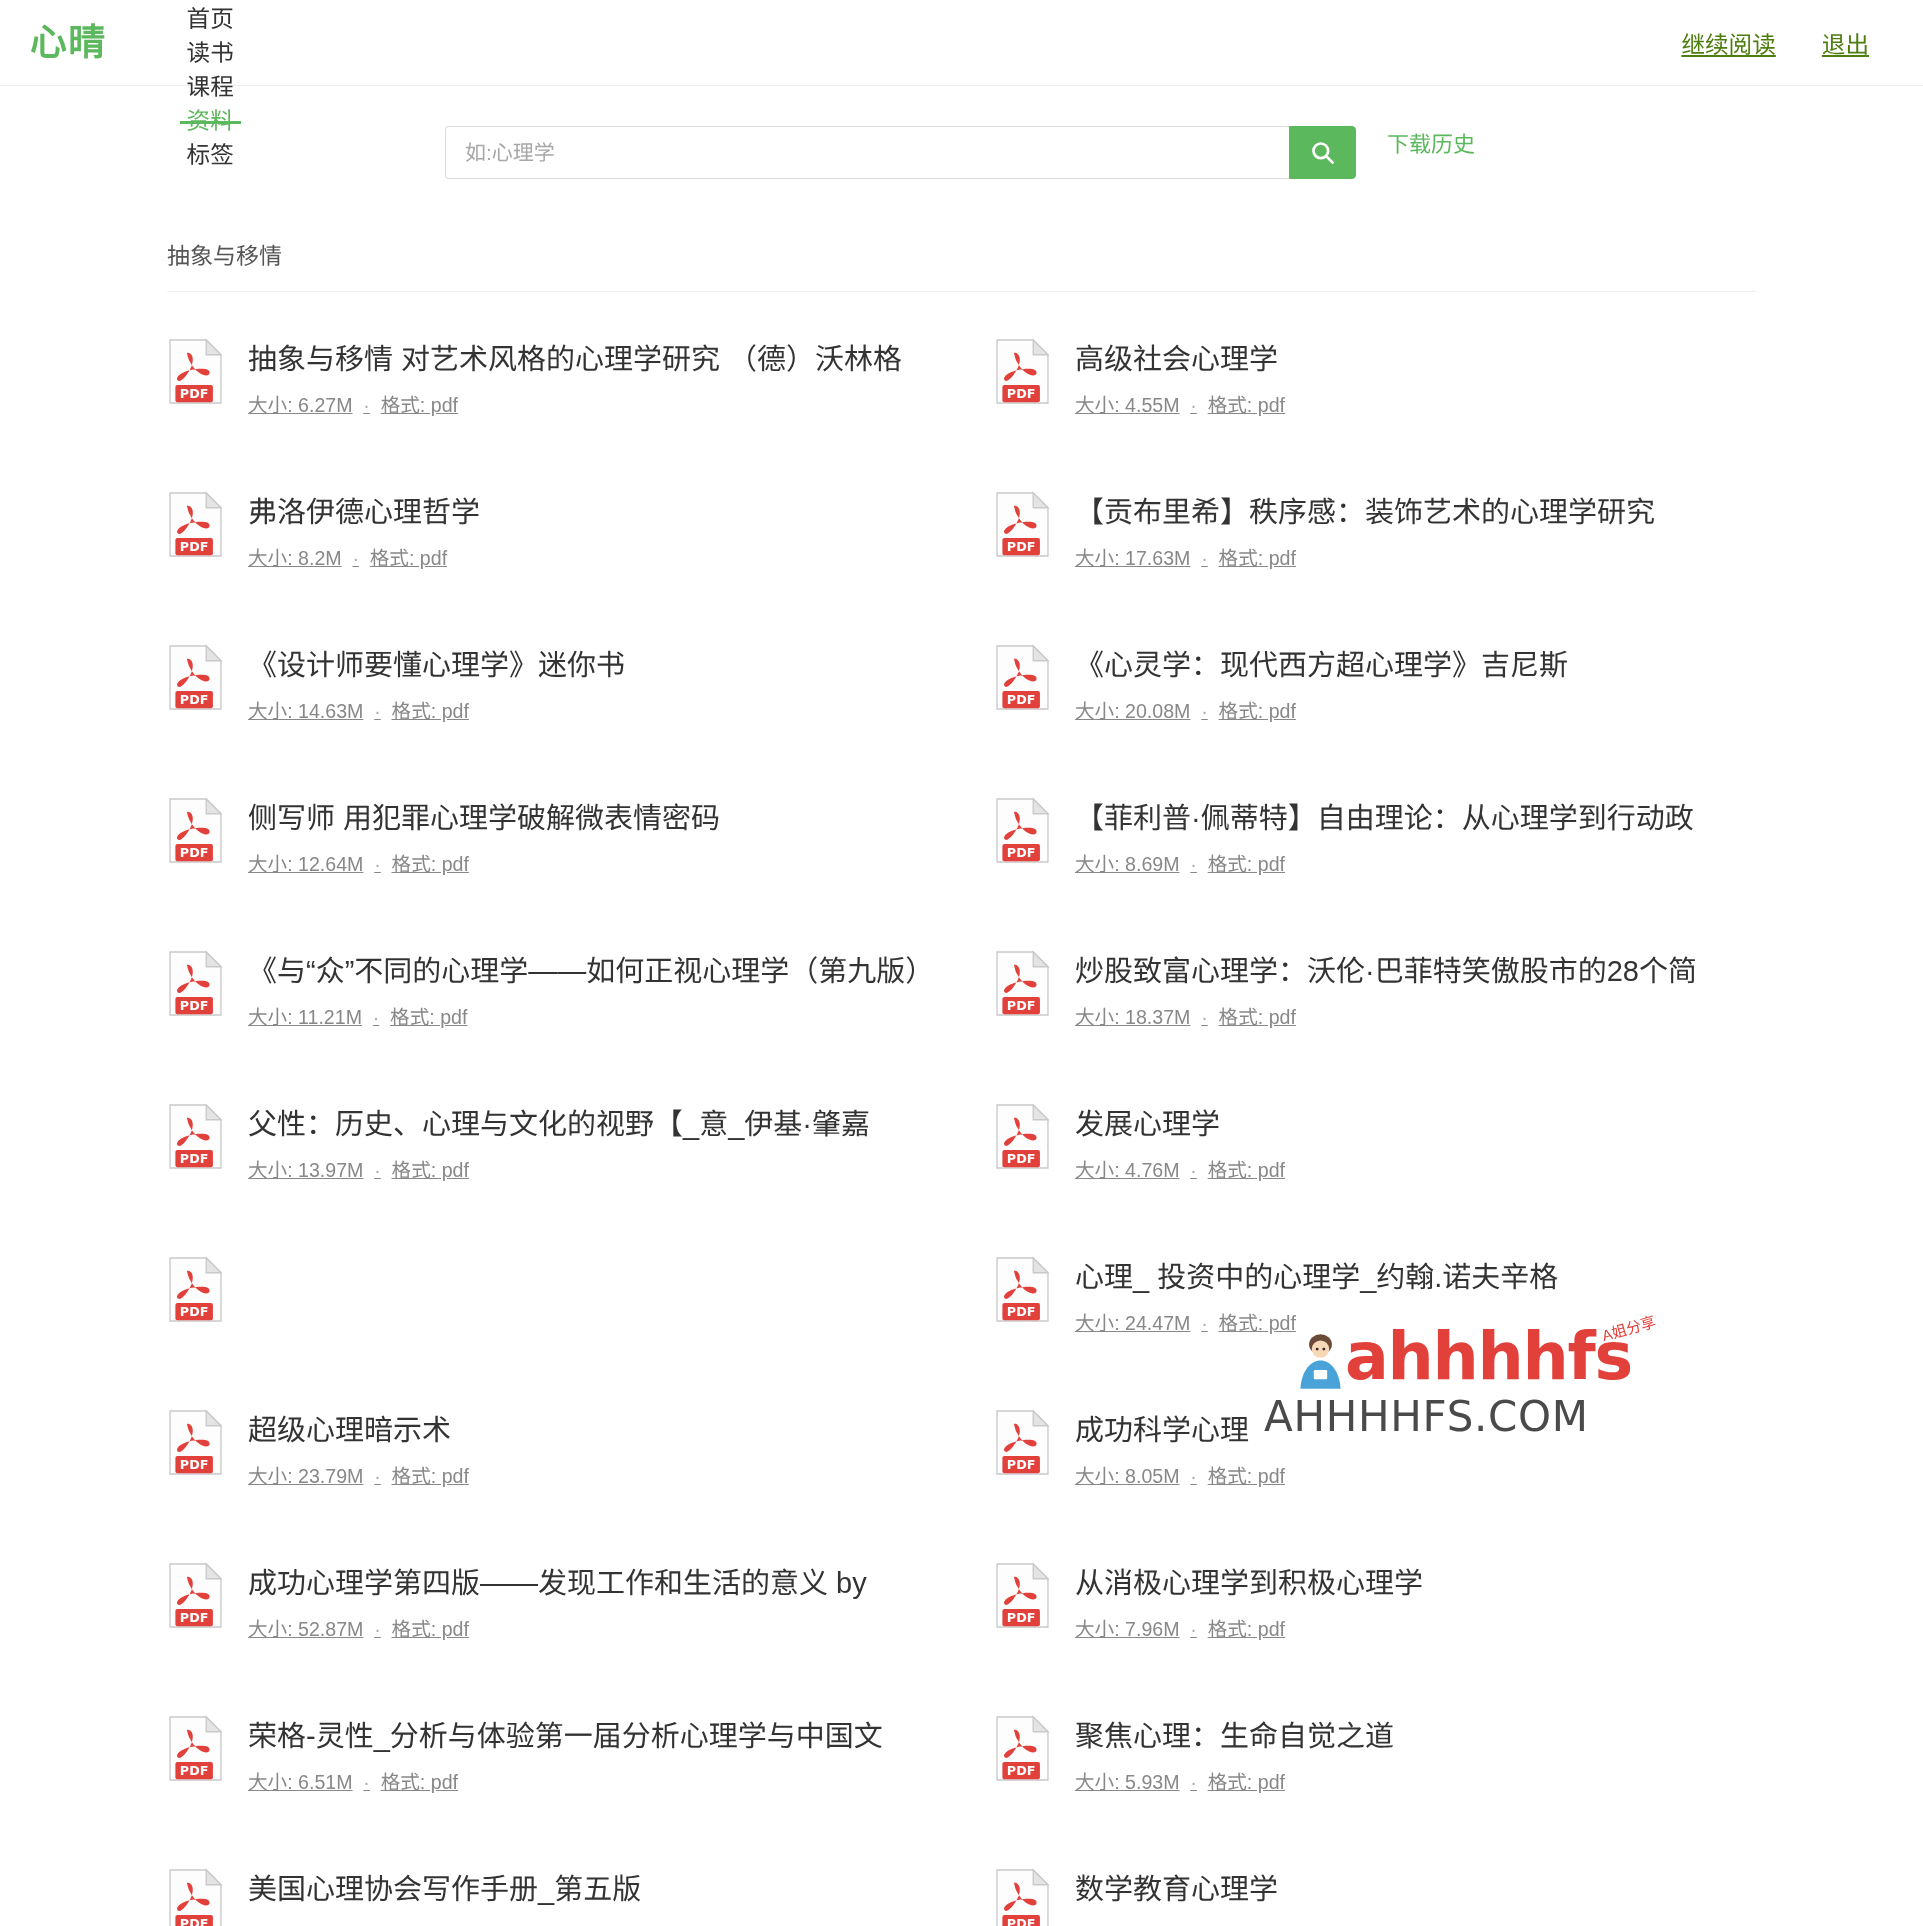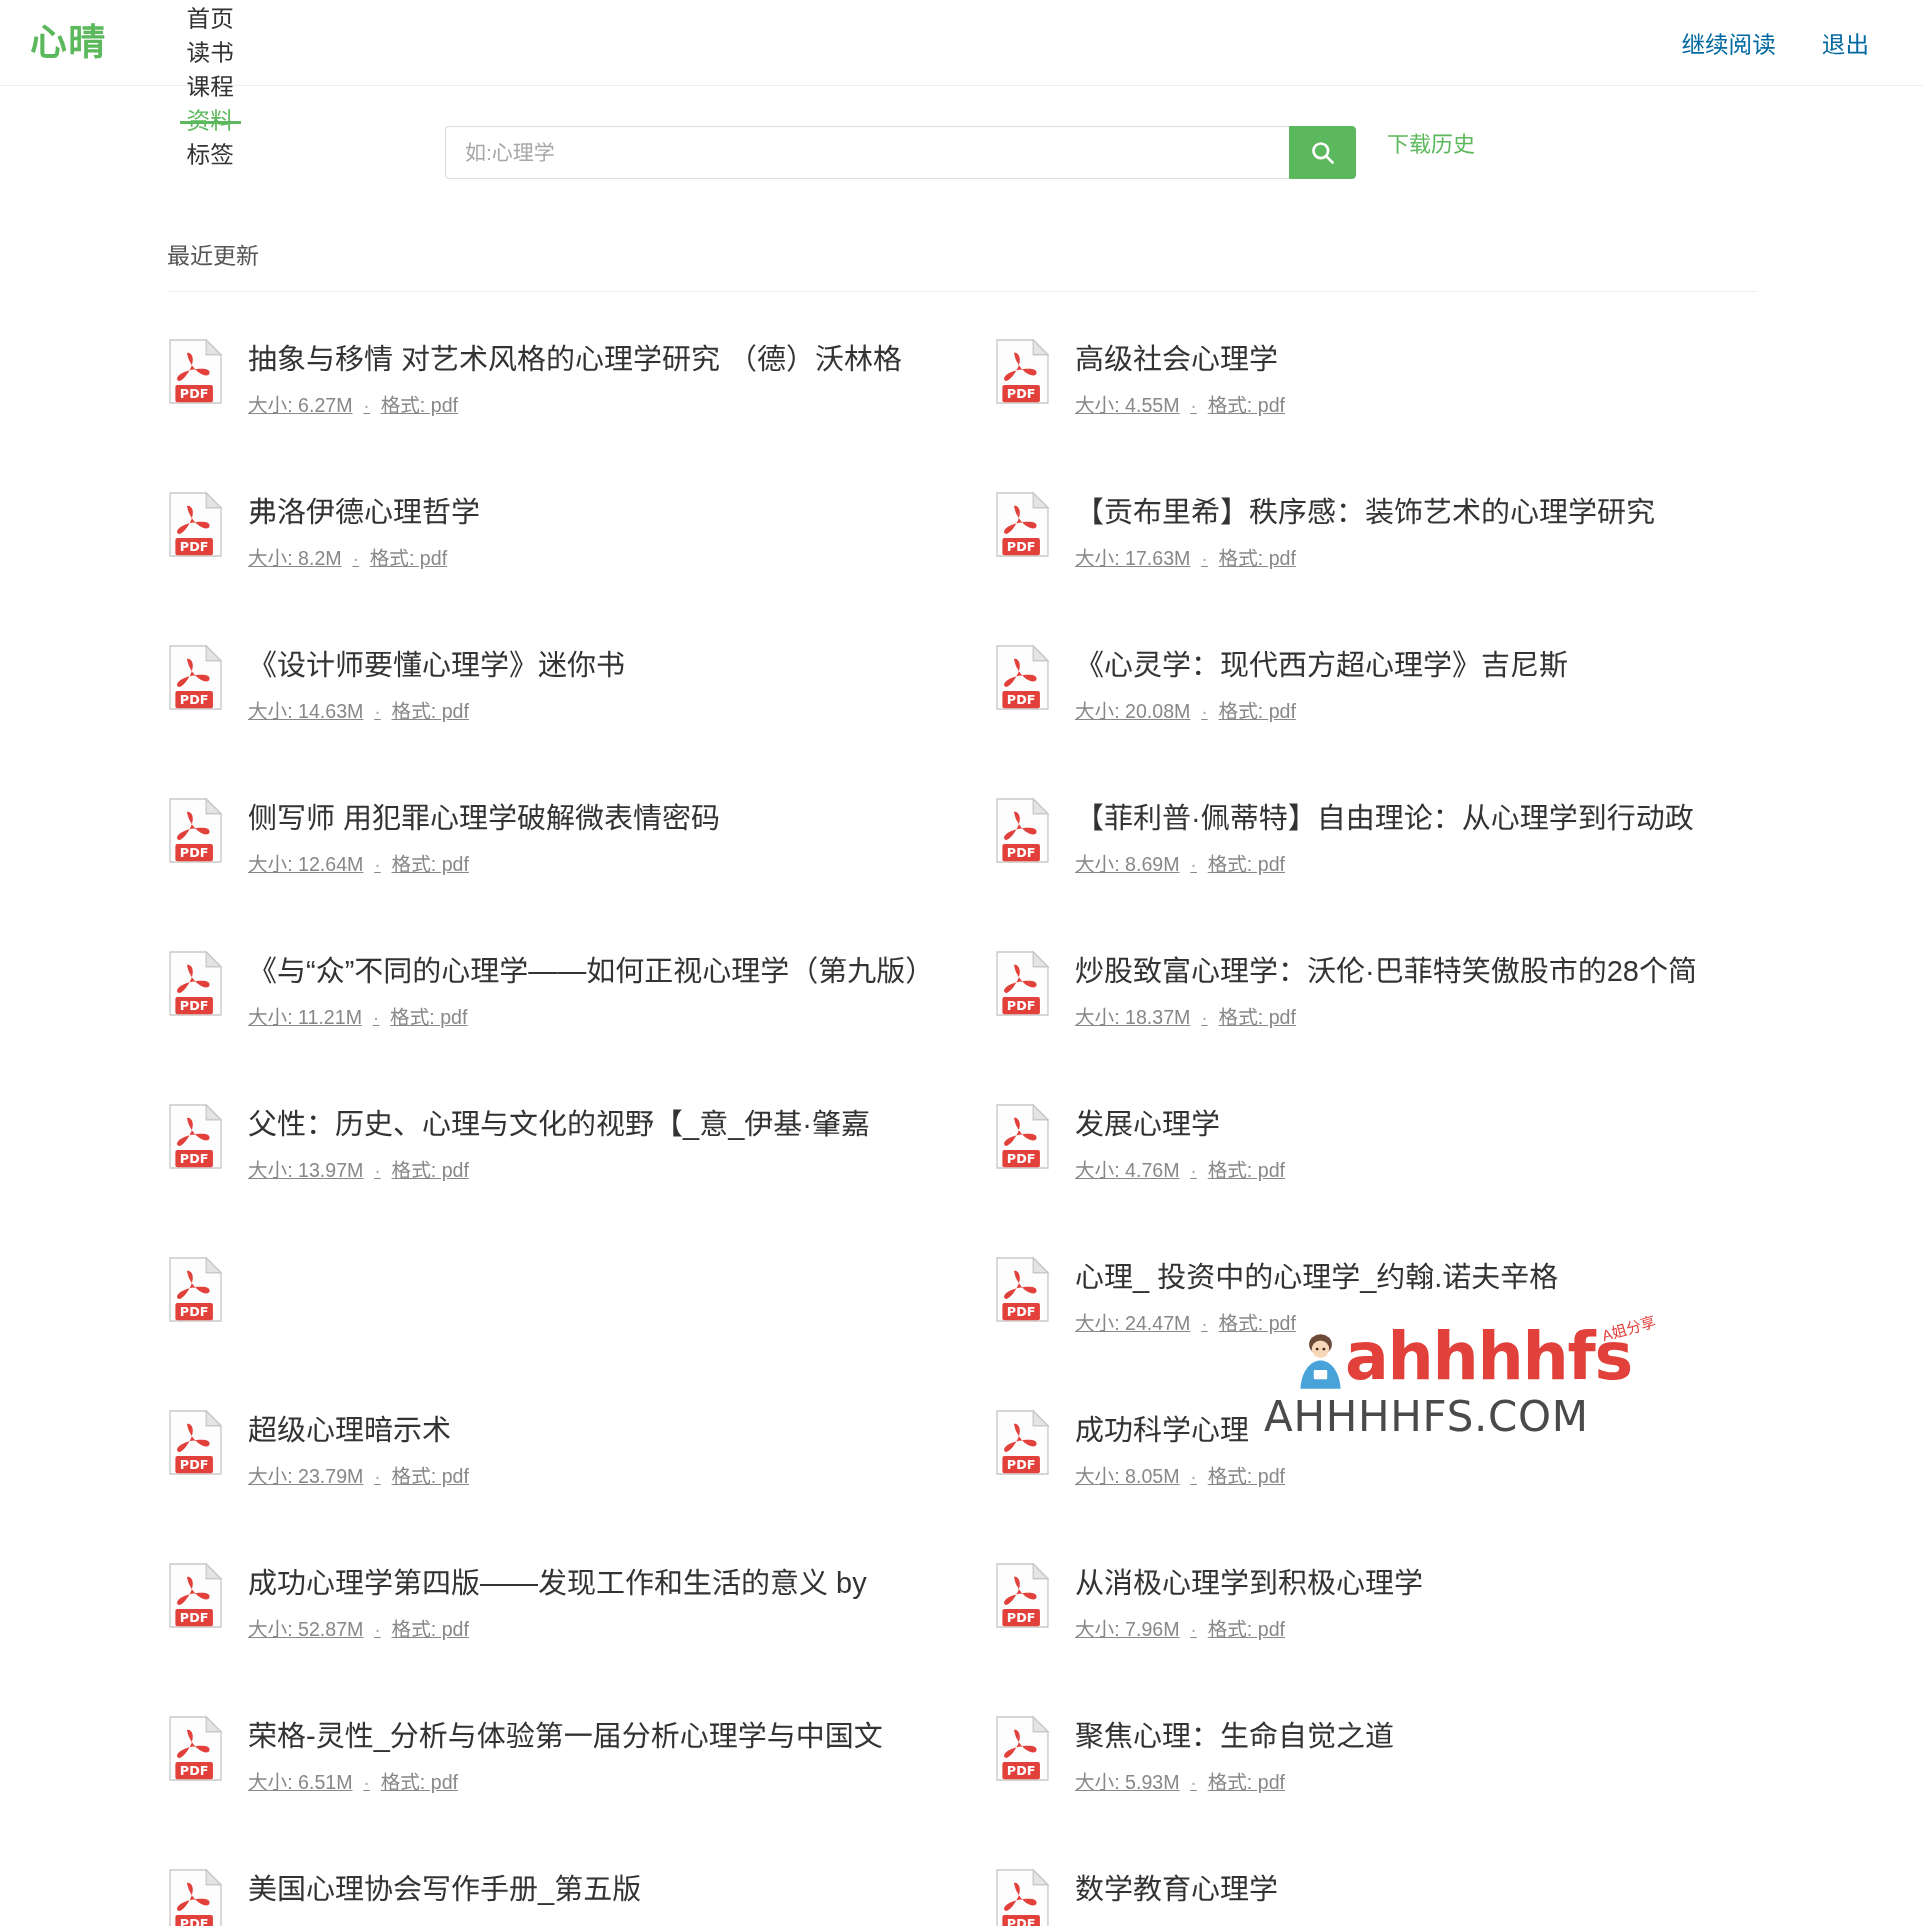--- a/index.html
+++ b/index.html
@@ -52,21 +52,21 @@
     left: 19px; right: 19px;
     bottom: 12px;
     height: 2.7px;
     background: #5cb85c;
   }
   .nav-right {
     margin-left: auto;
     display: flex;
     align-items: center;
   }
-  .nav-right .nav-item { color: #0369a1; padding: 0 23px; }
+  .nav-right .nav-item { color: #4d7c0f; padding: 0 23px; text-decoration: underline; }
 
   
   .search-wrap {
     display: flex;
     align-items: flex-start;
     padding: 40px 0 0 445px;
   }
   .search-box {
     display: flex;
     align-items: stretch;
@@ -232,21 +232,21 @@
           <svg width="27" height="27" viewBox="0 0 24 24" fill="none" stroke="#ffffff" stroke-width="2.4" stroke-linecap="round">
             <circle cx="10.5" cy="10.5" r="6.5"></circle>
             <line x1="15.6" y1="15.6" x2="21" y2="21"></line>
           </svg>
         </span>
       </div>
     </div>
     <div class="history-link">下载历史</div>
   </div>
 
-  <div class="section-title">最近更新</div>
+  <div class="section-title">抽象与移情</div>
   <div class="divider"></div>
 
   <div class="doc-grid" id="doc-grid">
       <div class="doc-item">
         <div class="pdf-icon"><svg width="57" height="67" viewBox="0 0 84 100">
             <path d="M4 3 H58 L80 25 V97 H4 Z" fill="#fdfdfd" stroke="#c9c9c9" stroke-width="2"></path>
             <path d="M58 3 L80 25 H58 Z" fill="#e4e4e4" stroke="#c9c9c9" stroke-width="2"></path>
             <path d="M30 22 c8 0 10 10 6 20 c-5 12 -14 22 -18 22 c-4 0 -5 -4 -1 -8 c6 -6 22 -10 34 -10 c8 0 12 2 12 6 c0 4 -5 5 -10 3 c-10 -4 -20 -18 -22 -26 c-2 -7 -2 -7 -1 -7 z" fill="#e2403a"></path>
             <rect x="12" y="70" width="56" height="26" rx="3" fill="#e2403a"></rect>
             <text x="40" y="90" font-family="DejaVu Sans, sans-serif" font-size="19" font-weight="bold" fill="#ffffff" text-anchor="middle">PDF</text>

